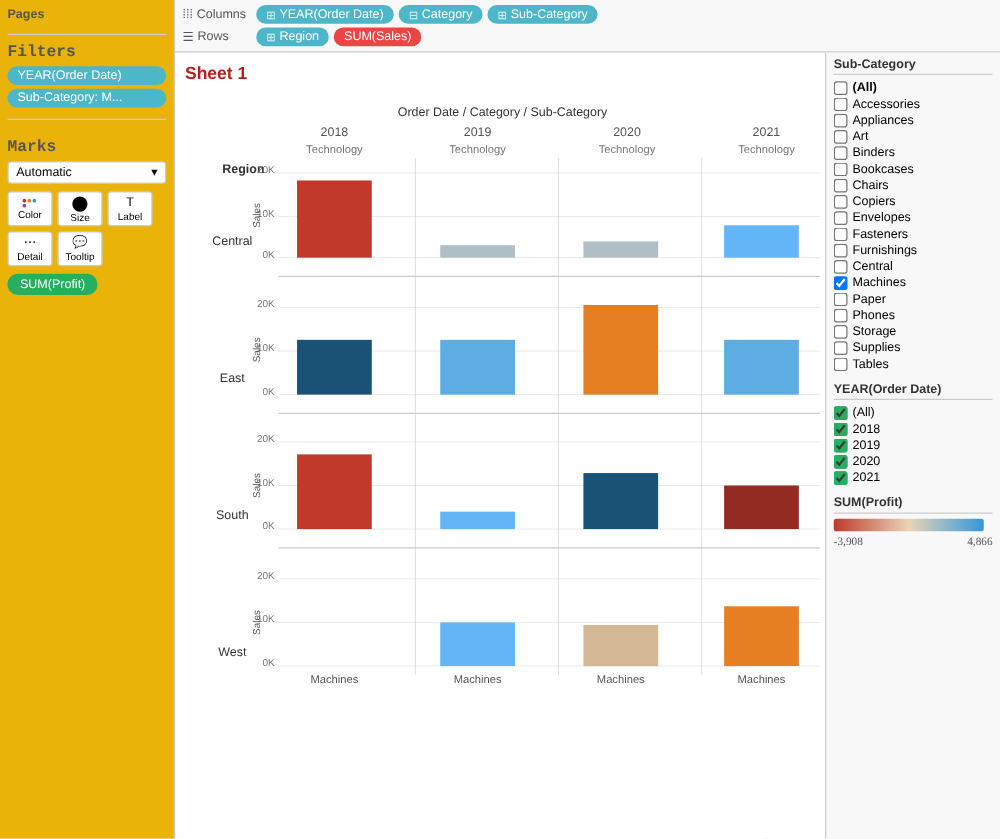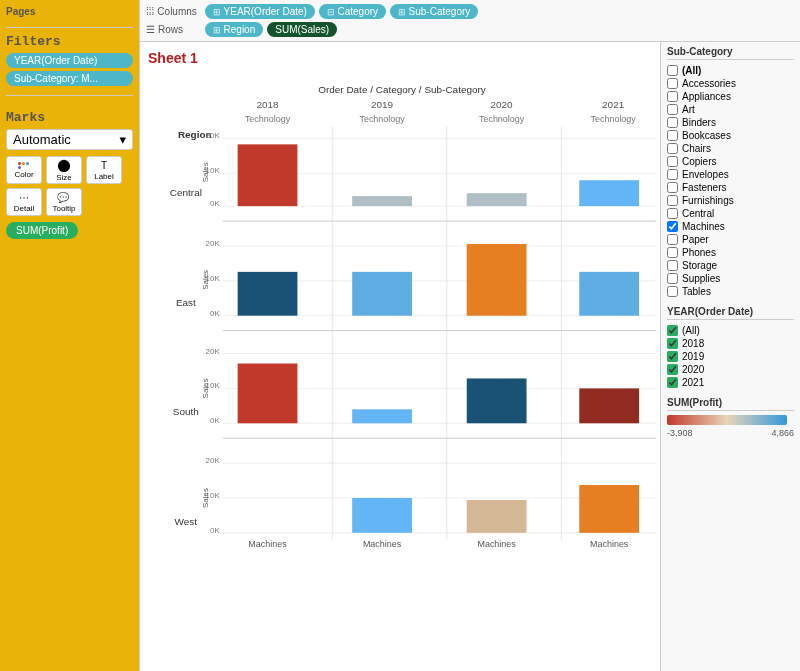--- a/index.html
+++ b/index.html
@@ -3,40 +3,40 @@
   <meta charset="utf-8">
   <style>
     * { box-sizing: border-box; margin: 0; padding: 0; }
     body { font-family: 'Segoe UI', Arial, sans-serif; font-size: 11px; background: #f0f0f0; width: 800px; height: 671px; overflow: hidden; display: flex; }
 
     
     .left-panel { width: 140px; background: #eab308; border-right: 1px solid #ccc; display: flex; flex-direction: column; padding: 6px; flex-shrink: 0; }
     .section-title { font-size: 13px; color: #555; margin-bottom: 4px; font-weight: bold; font-family: Liberation Mono, monospace; }
     .filter-pill { background: #4db6c8; color: white; border-radius: 12px; padding: 2px 8px; font-size: 10px; margin-bottom: 3px; cursor: pointer; white-space: nowrap; overflow: hidden; text-overflow: ellipsis; }
     .marks-section { margin-top: 8px; }
-    .marks-dropdown { display: flex; align-items: center; border: 1px solid #ccc; background: white; border-radius: 3px; padding: 2px 6px; margin-bottom: 6px; font-size: 13px; cursor: pointer; justify-content: space-between; gap: 36px; }
+    .marks-dropdown { display: flex; align-items: center; border: 1px solid #ccc; background: white; border-radius: 3px; padding: 2px 6px; margin-bottom: 6px; font-size: 10px; cursor: pointer; justify-content: space-between; gap: 36px; }
     .marks-icons { display: flex; gap: 4px; margin-bottom: 4px; }
     .marks-icon-btn { border: 1px solid #ccc; background: white; border-radius: 3px; width: 36px; height: 28px; display: flex; flex-direction: column; align-items: center; justify-content: center; cursor: pointer; font-size: 8px; gap: 1px; }
     .marks-icon-btn .icon-dots { display: flex; gap: 1px; flex-wrap: wrap; width: 12px; }
     .marks-icon-btn .dot { width: 3px; height: 3px; border-radius: 50%; background: #c0392b; }
     .marks-icon-btn .dot2 { background: #e67e22; }
     .marks-icon-btn .dot3 { background: #3498db; }
     .sum-profit-pill { background: #27ae60; color: white; border-radius: 12px; padding: 3px 10px; font-size: 10px; cursor: pointer; display: inline-block; margin-top: 2px; }
     .divider { border-top: 1px solid #ccc; margin: 6px 0; }
     .pages-label { font-size: 10px; color: #555; font-weight: bold; margin-bottom: 4px; }
 
     
     .main-area { flex: 1; display: flex; flex-direction: column; background: white; }
 
     
     .toolbar { background: #f8f8f8; border-bottom: 1px solid #ccc; padding: 4px 6px; display: flex; flex-direction: column; gap: 3px; }
     .toolbar-row { display: flex; align-items: center; gap: 4px; }
     .toolbar-label { font-size: 10px; color: #555; width: 55px; display: flex; align-items: center; gap: 3px; }
     .toolbar-pill { background: #4db6c8; color: white; border-radius: 12px; padding: 2px 8px; font-size: 10px; cursor: pointer; display: flex; align-items: center; gap: 3px; }
-    .toolbar-pill.green { background: #14532d; }
+    .toolbar-pill.green { background: #ef4444; }
     .toolbar-pill .pill-icon { font-size: 9px; opacity: 0.8; }
 
     
     .chart-container { flex: 1; display: flex; overflow: hidden; }
     .chart-main { flex: 1; padding: 8px 4px 4px 8px; overflow: hidden; }
     .chart-title { font-size: 14px; font-weight: bold; color: #b91c1c; margin-bottom: 6px; }
     .chart-area { position: relative; width: 100%; height: calc(100% - 30px); }
 
     
     .right-panel { width: 140px; background: #f8f8f8; border-left: 1px solid #ccc; padding: 4px 6px; overflow-y: auto; flex-shrink: 0; }
@@ -45,21 +45,21 @@
     .filter-item { display: flex; align-items: center; gap: 4px; padding: 1px 0; font-size: 10px; cursor: pointer; }
     .filter-item input[type=checkbox] { width: 11px; height: 11px; cursor: pointer; }
     .filter-item.all { font-weight: bold; }
 
     
     .main-chart-svg { width: 100%; height: 100%; }
 
     
     .gradient-section { margin-top: 4px; }
     .gradient-bar { height: 10px; width: 120px; background: linear-gradient(to right, #c0392b, #e8d5b7, #3498db); border-radius: 2px; margin: 3px 0; }
-    .gradient-labels { display: flex; justify-content: space-between; font-size: 9px; color: #555; }
+    .gradient-labels { display: flex; justify-content: space-between; font-size: 9px; color: #555; font-family: Liberation Serif, serif; }
   </style>
 </head>
 <body>
 
 <div class="left-panel">
   <div>
     <div class="pages-label">Pages</div>
   </div>
   <div class="divider"></div>
   <div>

